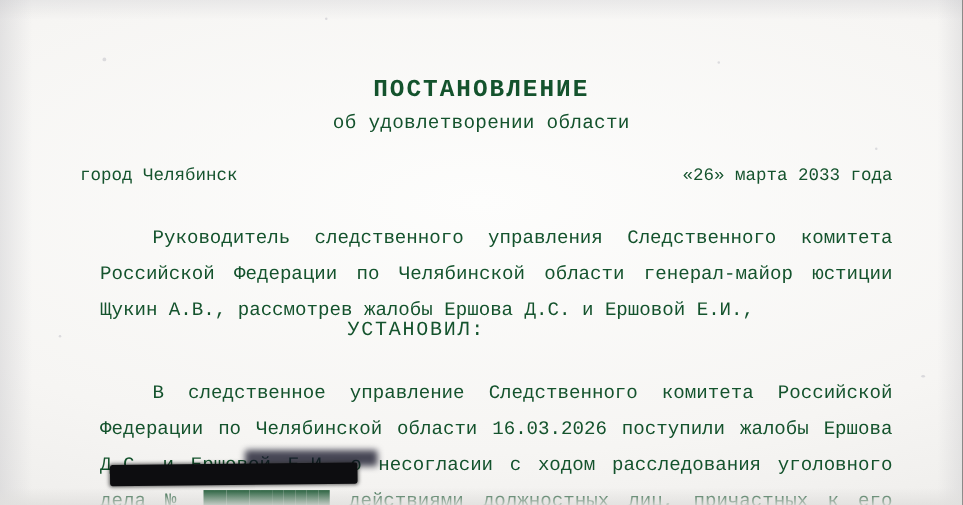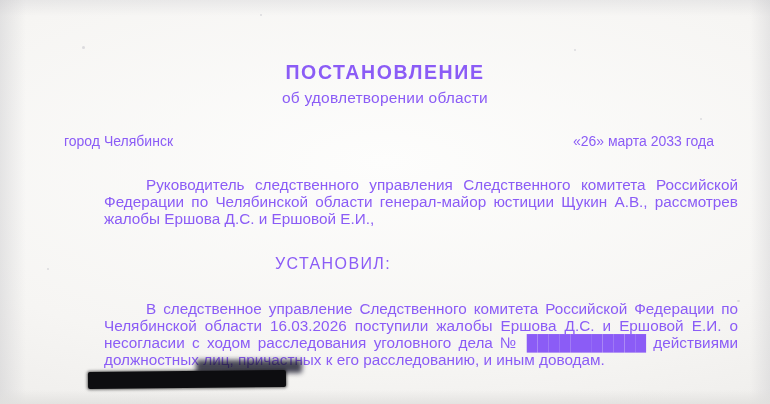--- a/index.html
+++ b/index.html
@@ -6,22 +6,22 @@
     margin: 0;
     padding: 0;
     background: #1a1a1a;
   }
   #page {
     position: relative;
     width: 770px;
     height: 404px;
     overflow: hidden;
     background: #f2f1ef;
-    font-family: Liberation Sans, sans-serif;
-    color: #8b5cf6;
+    font-family: Liberation Mono, monospace;
+    color: #14532d;
   }
   
   #paper {
     position: absolute;
     inset: 0;
     background:
       radial-gradient(ellipse 120% 90% at 50% 40%, #fdfdfc 0%, #f6f5f3 55%, #e9e8e6 100%);
   }
   #paper::after {
     content: "";
@@ -74,25 +74,24 @@
     top: 133px;
     display: flex;
     justify-content: space-between;
     font-size: 14px;
     text-align: center;
   }
 
   .para {
     position: absolute;
     font-size: 15.3px;
-    line-height: 17px;
+    line-height: 29px;
     text-align: justify;
     text-align-last: left;
     text-justify: inter-word;
-    margin-left: 24px;
   }
   #para1 {
     left: 80px;
     width: 634px;
     top: 176px;
     text-indent: 42px;
   }
   .section-head {
     position: absolute;
     left: 0;

